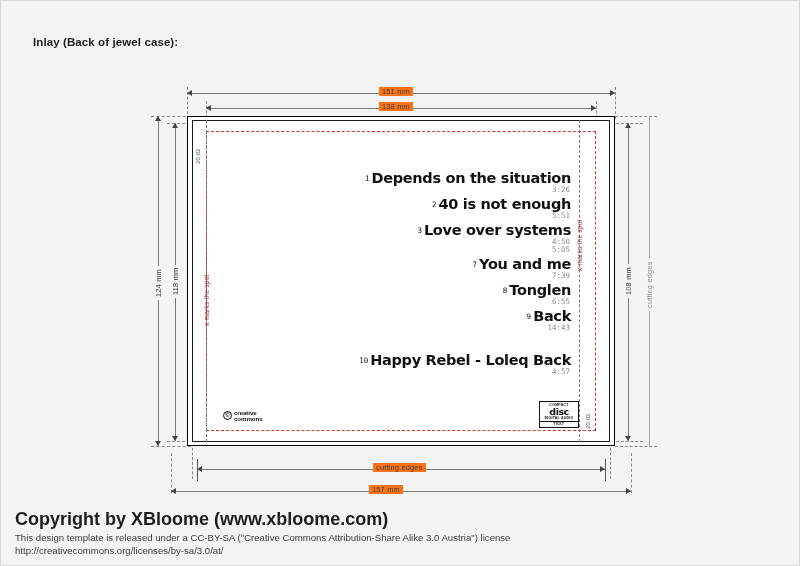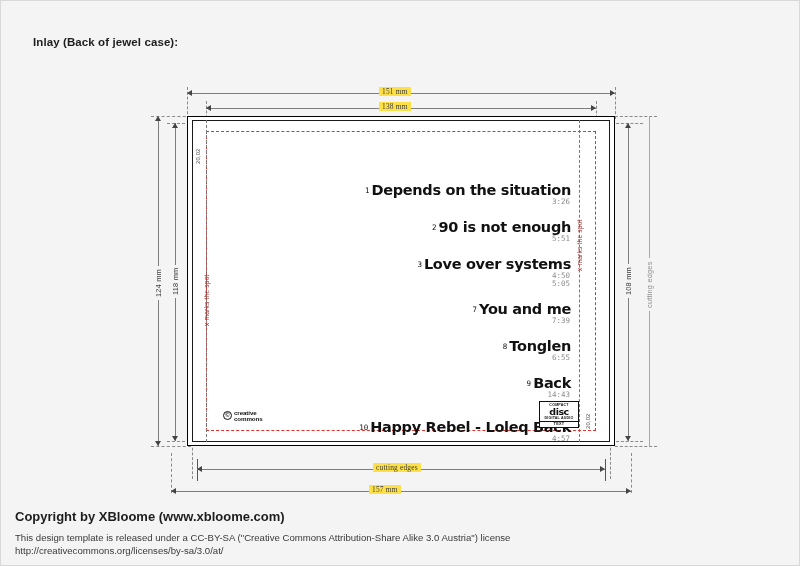--- a/index.html
+++ b/index.html
@@ -30,21 +30,21 @@
     top: 35px;
     font-size: 11.5px;
     font-weight: bold;
     letter-spacing: .1px;
     color: #1d1d1d;
   }
   .copyright {
     position: absolute;
     left: 14px;
     top: 508px;
-    font-size: 13px;
+    font-size: 18px;
     font-weight: bold;
     color: #1d1d1d;
   }
   .license {
     position: absolute;
     left: 14px;
     top: 531px;
     font-size: 9.6px;
     line-height: 12.5px;
     color: #3a3a3a;
@@ -95,25 +95,24 @@
     position: absolute;
     left: 578px; top: 119px;
     width: 0; height: 322px;
     border-left: 1px dashed #777;
   }
 
   .dimlabel {
     position: absolute;
     font-size: 7.4px;
     color: #3d3d3d;
-    background: #fde047;
+    background: #f97316;
     padding: 0 3px;
     white-space: nowrap;
     letter-spacing: .2px;
-    font-family: Liberation Serif, serif;
   }
   .dimlabel-v {
     position: absolute;
     font-size: 7.4px;
     color: #3d3d3d;
     background: #f4f4f4;
     padding: 0 3px;
     white-space: nowrap;
     transform-origin: 0 0;
     transform: rotate(-90deg);
@@ -165,21 +164,21 @@
     left: 250px;
     top: 168px;
     width: 320px;
     text-align: right;
   }
   .track {
     position: relative;
     margin-bottom: 1px;
   }
   .track.gap { margin-top: 19px; }
-  .track-line { white-space: nowrap; margin-top: 12px; }
+  .track-line { white-space: nowrap; }
   .track-num {
     font-size: 7.5px;
     color: #111;
     vertical-align: 2px;
     margin-right: 2px;
     font-family: "DejaVu Sans Mono", monospace;
   }
   .track-title {
     font-size: 14.5px;
     font-weight: bold;
@@ -349,21 +348,21 @@
 
     <div class="track">
       <div class="track-line">
         <span class="track-num">1</span><span class="track-title">Depends on the situation</span>
       </div>
       <span class="track-time">3:26</span>
     </div>
 
     <div class="track">
       <div class="track-line">
-        <span class="track-num">2</span><span class="track-title">90 is not enough</span>
+        <span class="track-num">2</span><span class="track-title">40 is not enough</span>
       </div>
       <span class="track-time">5:51</span>
     </div>
 
     <div class="track">
       <div class="track-line">
         <span class="track-num">3</span><span class="track-title">Love over systems</span>
       </div>
       <span class="track-time">4:50</span>
     </div>

